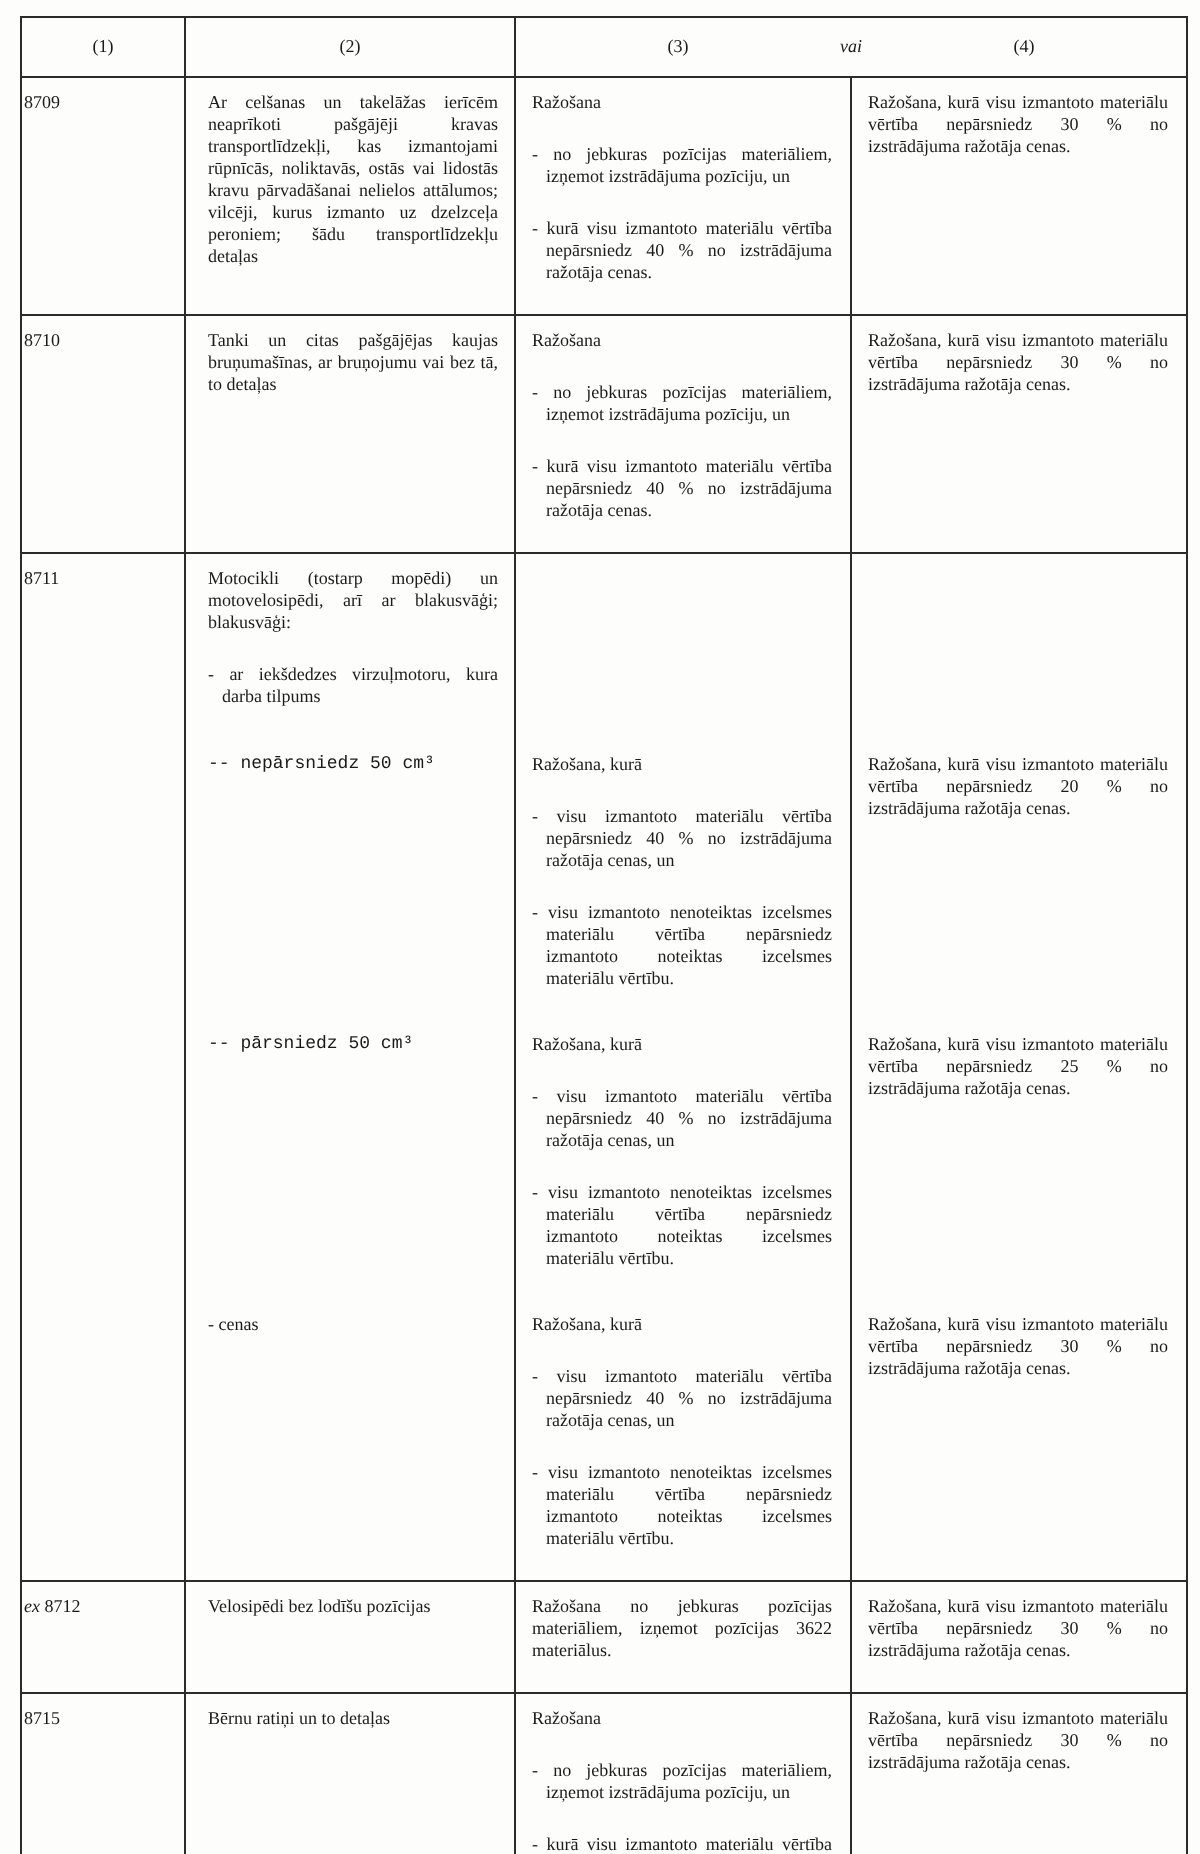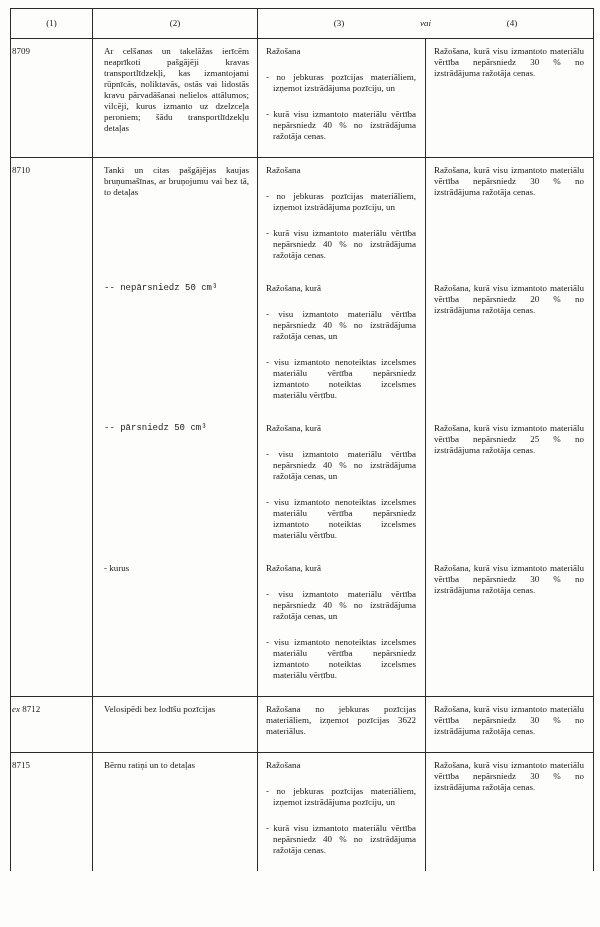--- a/index.html
+++ b/index.html
@@ -106,20 +106,31 @@
           </td>
           <td class="rule-col">
             <div class="para">Ražošana</div>
             <div class="para hang1">- no jebkuras pozīcijas materiāliem, izņemot izstrādājuma pozīciju, un</div>
             <div class="para hang1">- kurā visu izmantoto materiālu vērtība nepārsniedz 40&nbsp;% no izstrādājuma ražotāja cenas.</div>
           </td>
           <td class="rule-col">
             <div class="para">Ražošana, kurā visu izmantoto materiālu vērtība nepārsniedz 30&nbsp;% no izstrādājuma ražotāja cenas.</div>
           </td>
         </tr>
+        <tr class="start" style="height: 93px;">
+          <td class="code-col">
+            <div>8711</div>
+          </td>
+          <td class="desc-col">
+            <div class="para">Motocikli (tostarp mopēdi) un motovelosipēdi, arī ar blakusvāģi; blakusvāģi:</div>
+            <div class="para hang1">- ar iekšdedzes virzuļmotoru, kura darba tilpums</div>
+          </td>
+          <td class="rule-col"></td>
+          <td class="rule-col"></td>
+        </tr>
         <tr class="cont" style="height: 137px;">
           <td class="code-col"></td>
           <td class="desc-col">
             <div class="para hang2">--&nbsp;nepārsniedz 50 cm³</div>
           </td>
           <td class="rule-col">
             <div class="para">Ražošana, kurā</div>
             <div class="para hang1">- visu izmantoto materiālu vērtība nepārsniedz 40&nbsp;% no izstrādājuma ražotāja cenas, un</div>
             <div class="para hang1">- visu izmantoto nenoteiktas izcelsmes materiālu vērtība nepārsniedz izmantoto noteiktas izcelsmes materiālu vērtību.</div>
           </td>
@@ -137,21 +148,21 @@
             <div class="para hang1">- visu izmantoto materiālu vērtība nepārsniedz 40&nbsp;% no izstrādājuma ražotāja cenas, un</div>
             <div class="para hang1">- visu izmantoto nenoteiktas izcelsmes materiālu vērtība nepārsniedz izmantoto noteiktas izcelsmes materiālu vērtību.</div>
           </td>
           <td class="rule-col">
             <div class="para">Ražošana, kurā visu izmantoto materiālu vērtība nepārsniedz 25&nbsp;% no izstrādājuma ražotāja cenas.</div>
           </td>
         </tr>
         <tr class="cont" style="height: 134px;">
           <td class="code-col"></td>
           <td class="desc-col">
-            <div class="para hang1">- kurus</div>
+            <div class="para hang1">- cenas</div>
           </td>
           <td class="rule-col">
             <div class="para">Ražošana, kurā</div>
             <div class="para hang1">- visu izmantoto materiālu vērtība nepārsniedz 40&nbsp;% no izstrādājuma ražotāja cenas, un</div>
             <div class="para hang1">- visu izmantoto nenoteiktas izcelsmes materiālu vērtība nepārsniedz izmantoto noteiktas izcelsmes materiālu vērtību.</div>
           </td>
           <td class="rule-col">
             <div class="para">Ražošana, kurā visu izmantoto materiālu vērtība nepārsniedz 30&nbsp;% no izstrādājuma ražotāja cenas.</div>
           </td>
         </tr>

